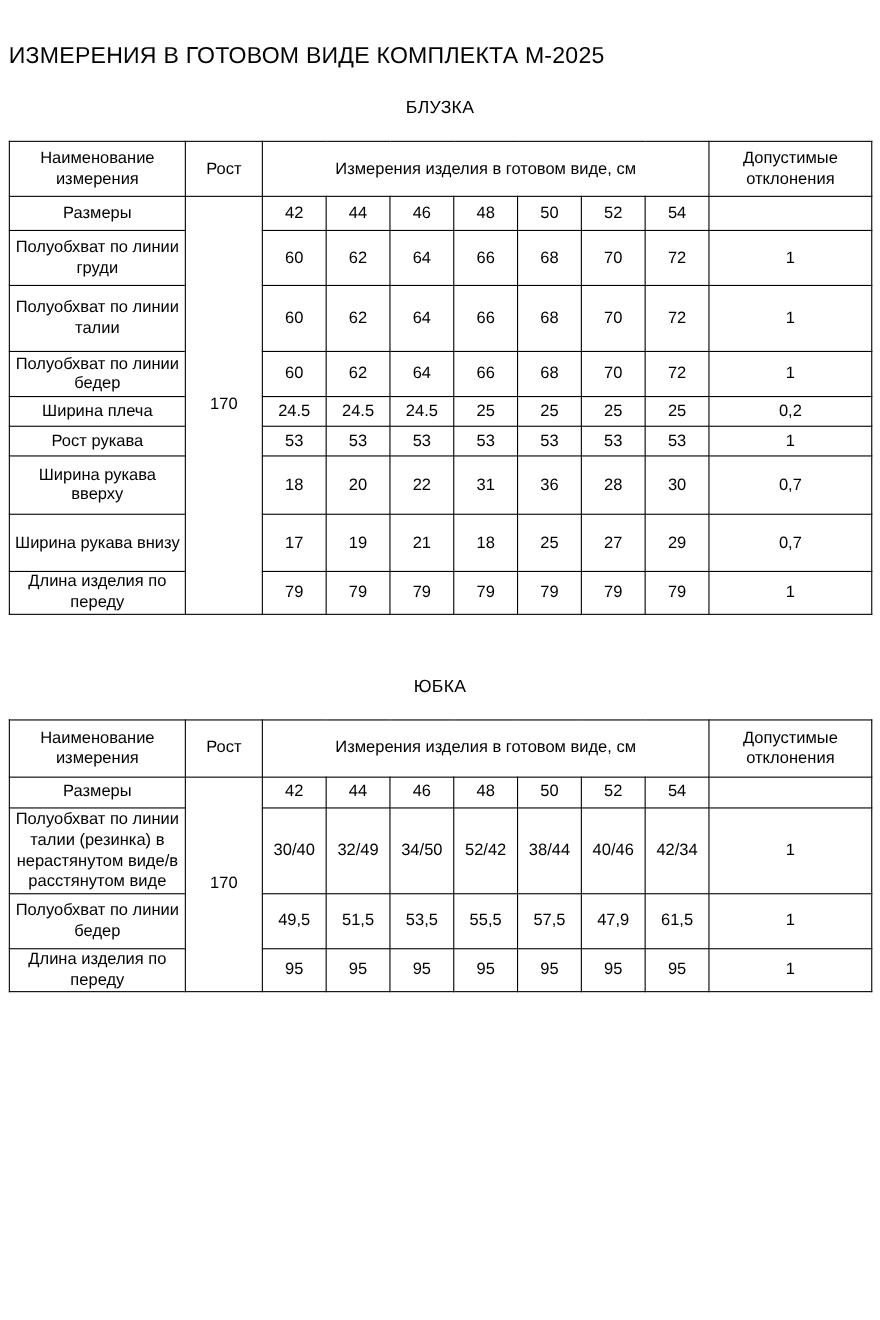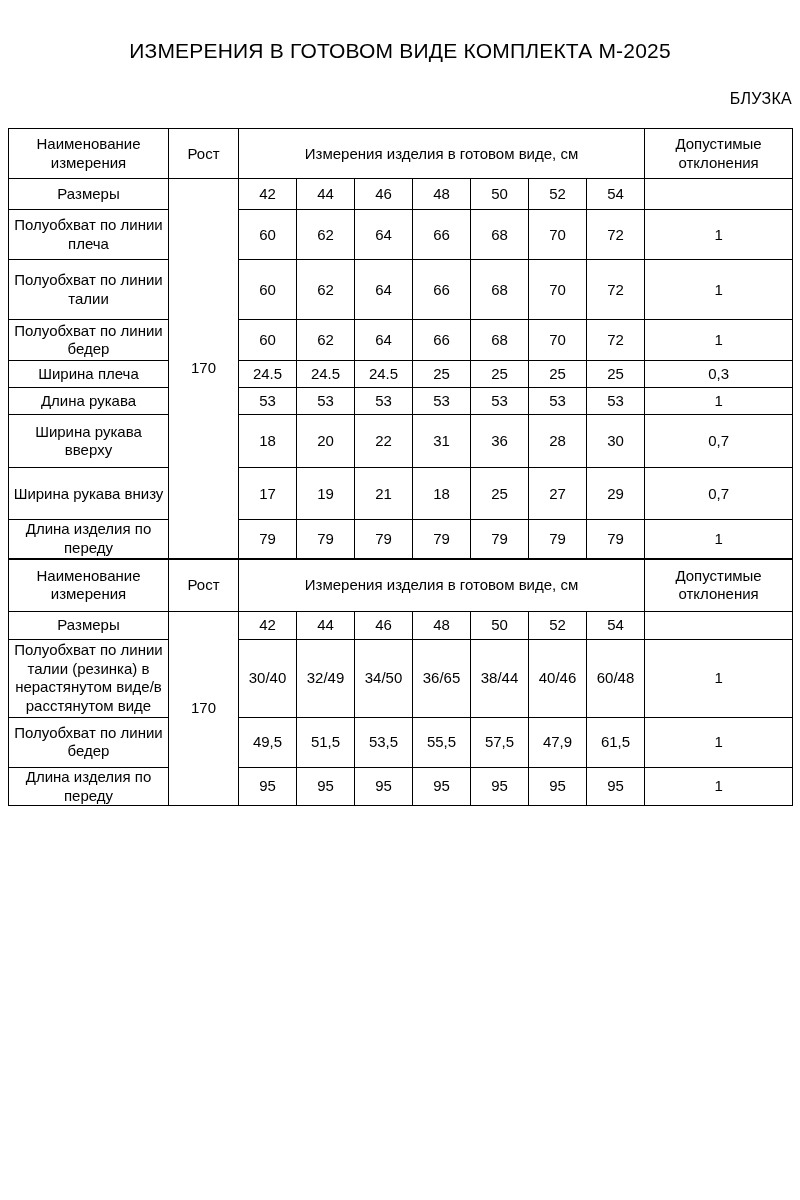--- a/index.html
+++ b/index.html
@@ -5,27 +5,26 @@
   html, body { margin: 0; padding: 0; }
   body {
     width: 800px; height: 1200px;
     background: #ffffff; color: #000000;
     font-family: "Liberation Sans", "DejaVu Sans", sans-serif;
     overflow: hidden;
   }
   .page { width: 800px; height: 1200px; box-sizing: border-box; padding: 0 8px; }
   .doc-title {
     margin: 38px 0 0 0;
-    text-align: center;
     font-size: 21px; font-weight: 400; line-height: 1.2;
     letter-spacing: 0.2px;
   }
   .section-title {
     margin: 26px 0 20px 0;
-    text-align: right;
+    text-align: center;
     font-size: 16px; font-weight: 400; line-height: 1.2;
     letter-spacing: 0.3px;
   }
   .section-title.second { margin-top: 56px; }
   table.meas {
     border-collapse: collapse; table-layout: fixed;
     width: 784px;
   }
   table.meas td {
     border: 1px solid #000;
@@ -78,21 +77,21 @@
         <td class="val">42</td>
         <td class="val">44</td>
         <td class="val">46</td>
         <td class="val">48</td>
         <td class="val">50</td>
         <td class="val">52</td>
         <td class="val">54</td>
         <td class="val"></td>
       </tr>
       <tr style="height:50px">
-        <td class="label">Полуобхват по линии плеча</td>
+        <td class="label">Полуобхват по линии груди</td>
         <td class="val">60</td>
         <td class="val">62</td>
         <td class="val">64</td>
         <td class="val">66</td>
         <td class="val">68</td>
         <td class="val">70</td>
         <td class="val">72</td>
         <td class="val">1</td>
       </tr>
       <tr style="height:60px">
@@ -119,24 +118,24 @@
       </tr>
       <tr style="height:27px">
         <td class="label">Ширина плеча</td>
         <td class="val">24.5</td>
         <td class="val">24.5</td>
         <td class="val">24.5</td>
         <td class="val">25</td>
         <td class="val">25</td>
         <td class="val">25</td>
         <td class="val">25</td>
-        <td class="val">0,3</td>
+        <td class="val">0,2</td>
       </tr>
       <tr style="height:27px">
-        <td class="label">Длина рукава</td>
+        <td class="label">Рост рукава</td>
         <td class="val">53</td>
         <td class="val">53</td>
         <td class="val">53</td>
         <td class="val">53</td>
         <td class="val">53</td>
         <td class="val">53</td>
         <td class="val">53</td>
         <td class="val">1</td>
       </tr>
       <tr style="height:53px">
@@ -168,20 +167,21 @@
         <td class="val">79</td>
         <td class="val">79</td>
         <td class="val">79</td>
         <td class="val">79</td>
         <td class="val">79</td>
         <td class="val">1</td>
       </tr>
     </tbody>
   </table>
 
+  <h2 class="section-title second">ЮБКА</h2>
 
   <table class="meas">
     <colgroup>
       <col style="width:160px">
         <col style="width:70px">
       <col style="width:58px">
         <col style="width:58px">
         <col style="width:58px">
         <col style="width:58px">
       <col style="width:58px">
@@ -206,24 +206,24 @@
         <td class="val">50</td>
         <td class="val">52</td>
         <td class="val">54</td>
         <td class="val"></td>
       </tr>
       <tr style="height:78px">
         <td class="label">Полуобхват по линии талии (резинка) в нерастянутом виде/в расстянутом виде</td>
         <td class="val">30/40</td>
         <td class="val">32/49</td>
         <td class="val">34/50</td>
-        <td class="val">36/65</td>
+        <td class="val">52/42</td>
         <td class="val">38/44</td>
         <td class="val">40/46</td>
-        <td class="val">60/48</td>
+        <td class="val">42/34</td>
         <td class="val">1</td>
       </tr>
       <tr style="height:50px">
         <td class="label">Полуобхват по линии бедер</td>
         <td class="val">49,5</td>
         <td class="val">51,5</td>
         <td class="val">53,5</td>
         <td class="val">55,5</td>
         <td class="val">57,5</td>
         <td class="val">47,9</td>

